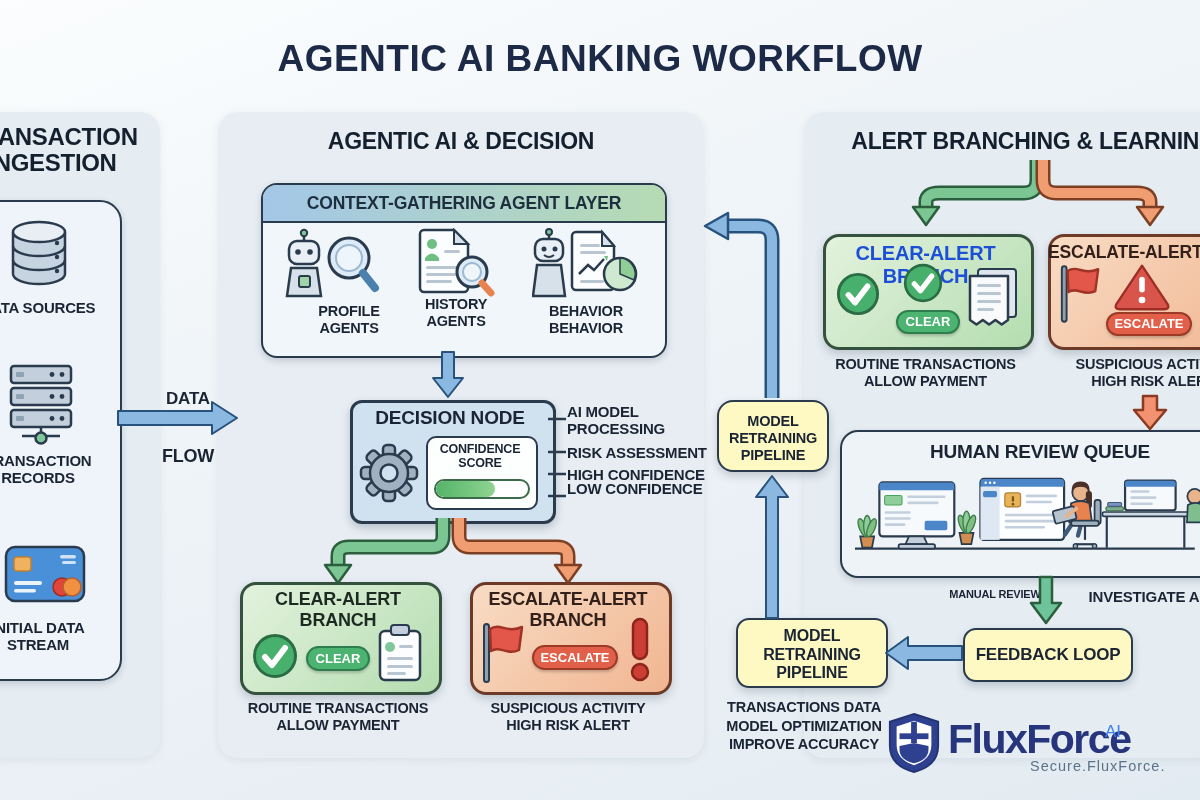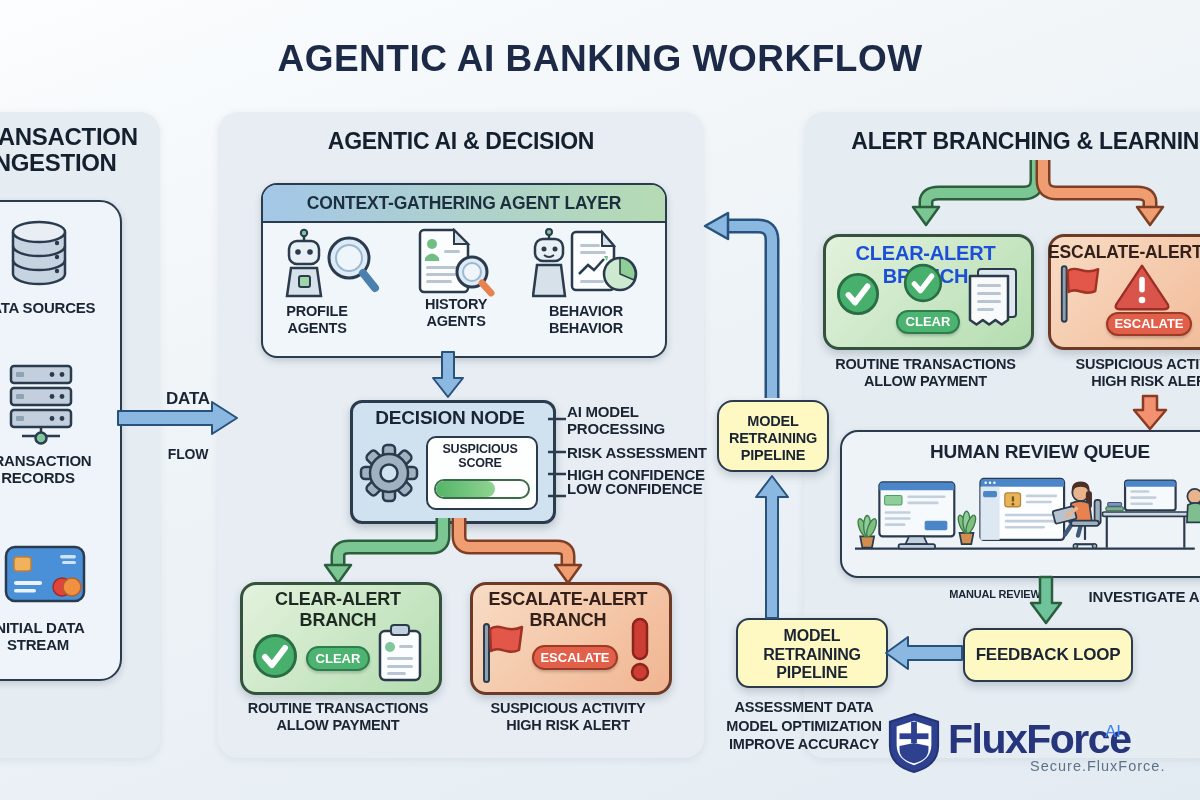--- a/index.html
+++ b/index.html
@@ -86,21 +86,21 @@
     <circle cx="58" cy="42" r="9" fill="#e0443a" stroke="#9c2e26" stroke-width="1.5"></circle>
     <circle cx="68" cy="42" r="9" fill="#f09040" stroke="#b8602a" stroke-width="1.5"></circle>
   </svg>
 </div>
 <div class="abs ctr b lbl" style="left:-42px;top:619px;width:160px;font-size:15px">
   <div>INITIAL DATA</div>
   <div>STREAM</div>
 </div>
 
 <div class="abs ctr b" style="left:148px;top:389px;width:80px;font-size:17px">DATA</div>
-<div class="abs ctr b" style="left:148px;top:446px;width:80px;font-size:14px">FLOW</div>
+<div class="abs ctr b" style="left:148px;top:446px;width:80px;font-size:18px">FLOW</div>
 
 <div class="abs panel" style="left:218px;top:112px;width:486px;height:646px;background:#e7edf3"></div>
 <div class="abs ctr hdr" style="left:218px;top:128px;width:486px">AGENTIC AI &amp; DECISION</div>
 
 <div class="abs" style="left:261px;top:183px;width:402px;height:171px;border:2.5px solid #2b3b4e;border-radius:16px;background:#f1f6fa;box-shadow:0 3px 7px rgba(44,62,80,.2);overflow:hidden">
   <div class="abs ctr b" style="left:0;top:0;width:100%;height:36px;line-height:36px;font-size:17.5px;color:#1d2f3e;background:linear-gradient(90deg,#a3c7e7,#b6dbb3);border-bottom:2.5px solid #2b3b4e">CONTEXT-GATHERING AGENT LAYER</div>
 </div>
 
 <div class="abs" style="left:283px;top:228px">
   <svg width="98" height="70" viewBox="0 0 98 70">
@@ -109,21 +109,21 @@
     <rect x="6" y="13" width="30" height="23" rx="8" fill="#e8eff5" stroke="#2b3b4e" stroke-width="2.5"></rect>
     <circle cx="15" cy="24" r="2.8" fill="#2b3b4e"></circle>
       <circle cx="27" cy="24" r="2.8" fill="#2b3b4e"></circle>
     <path d="M8,40 L34,40 L38,68 L4,68 Z" fill="#d7e1ea" stroke="#2b3b4e" stroke-width="2.5"></path>
     <rect x="16" y="48" width="11" height="11" rx="2" fill="#9fd4a8" stroke="#2b3b4e" stroke-width="2"></rect>
     <circle cx="66" cy="30" r="20" fill="#dcebf7" stroke="#2b3b4e" stroke-width="3"></circle>
     <circle cx="66" cy="30" r="13" fill="#eef5fb" stroke="#9db8cf" stroke-width="2"></circle>
     <line x1="80" y1="45" x2="92" y2="60" stroke="#4a7fae" stroke-width="8" stroke-linecap="round"></line>
   </svg>
 </div>
-<div class="abs ctr b lbl" style="left:262px;top:303px;width:110px">
+<div class="abs ctr b lbl" style="left:294px;top:303px;width:110px">
   <div>PROFILE</div>
   <div>AGENTS</div>
 </div>
 
 <div class="abs" style="left:416px;top:228px">
   <svg width="80" height="70" viewBox="0 0 80 70">
     <path d="M4,6 a4,4 0 0 1 4,-4 H38 L52,16 V60 a4,4 0 0 1 -4,4 H8 a4,4 0 0 1 -4,-4 Z" fill="#fbfdfe" stroke="#2b3b4e" stroke-width="2.5"></path>
     <path d="M38,2 L52,16 H38 Z" fill="#d8e2ea" stroke="#2b3b4e" stroke-width="2"></path>
     <circle cx="16" cy="16" r="5" fill="#6fbf85"></circle>
     <path d="M9,30 q7,-9 14,0 v3 h-14 z" fill="#6fbf85"></path>
@@ -175,21 +175,21 @@
       <rect x="25" y="3" width="12" height="56" rx="4" transform="rotate(45 31 31)"></rect>
       <rect x="25" y="3" width="12" height="56" rx="4" transform="rotate(90 31 31)"></rect>
       <rect x="25" y="3" width="12" height="56" rx="4" transform="rotate(135 31 31)"></rect>
       <circle cx="31" cy="31" r="19"></circle>
       <circle cx="31" cy="31" r="8.5" fill="#d0e1f0"></circle>
     </g>
   </svg>
 </div>
 <div class="abs" style="left:426px;top:436px;width:108px;height:70px;background:#fdfefe;border:2.5px solid #2b3b4e;border-radius:10px"></div>
 <div class="abs ctr b" style="left:426px;top:442px;width:108px;font-size:12.5px;line-height:14px">
-  <div>SUSPICIOUS</div>
+  <div>CONFIDENCE</div>
   <div>SCORE</div>
 </div>
 <div class="abs" style="left:434px;top:479px;width:92px;height:16px;background:#fff;border:2.5px solid #3c6b49;border-radius:10px;overflow:hidden">
   <div id="confidence-fill" style="height: 100%; background: linear-gradient(90deg, rgb(83, 180, 103), rgb(144, 212, 146)); border-radius: 8px; width: 64%;"></div>
 </div>
 
 <div class="abs b side" style="left:567px;top:403px">
   <div>AI MODEL</div>
   <div>PROCESSING</div>
 </div>
@@ -369,21 +369,21 @@
     <path d="M390,44 q9,-5 17,0 l4,20 h-22 z" fill="#7fbf8f" stroke="#2b3b4e" stroke-width="2"></path>
   </svg>
 </div>
 <div class="abs ctr b" style="left:905px;top:588px;width:180px;font-size:11px">MANUAL REVIEW</div>
 <div class="abs ctr b" style="left:1068px;top:588px;width:200px;font-size:15px;white-space:nowrap">INVESTIGATE ALERTS</div>
 
 <div class="abs bluebox ctr b" style="left:963px;top:628px;width:166px;height:50px;line-height:50px;font-size:17px">FEEDBACK LOOP</div>
 
 <div class="abs bluebox ctr b" style="left:736px;top:618px;width:152px;height:70px;font-size:16px;line-height:18.5px;padding-top:7px;box-sizing:border-box">MODEL RETRAINING PIPELINE</div>
 <div class="abs ctr b lbl" style="left:716px;top:698px;width:176px;line-height:18.5px">
-  <div>ASSESSMENT DATA</div>
+  <div>TRANSACTIONS DATA</div>
   <div>MODEL OPTIMIZATION</div>
   <div>IMPROVE ACCURACY</div>
 </div>
 
 <div class="abs bluebox ctr b" style="left:717px;top:400px;width:112px;height:72px;font-size:14.5px;line-height:17px;padding-top:11px;box-sizing:border-box;border-radius:16px">MODEL RETRAINING PIPELINE</div>
 
 <div class="abs" style="left:886px;top:712px">
   <svg width="56" height="62" viewBox="0 0 58 64">
     <path d="M29,2 L54,10 V35 C54,51 42,59 29,62 C16,59 4,51 4,35 V10 Z" fill="#2e4190" stroke="#243473" stroke-width="2"></path>
     <path d="M29,9 L47,15 V34 C47,46 38,52 29,55 C20,52 11,46 11,34 V15 Z" fill="#ffffff"></path>

